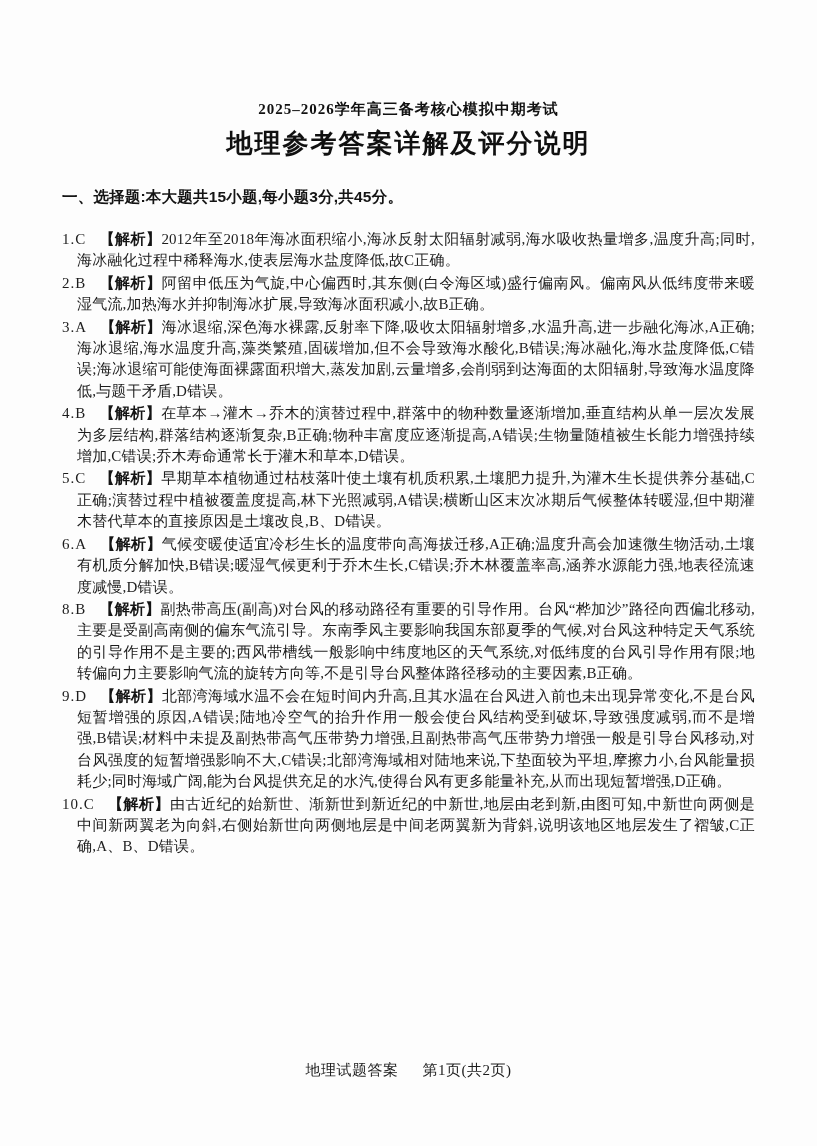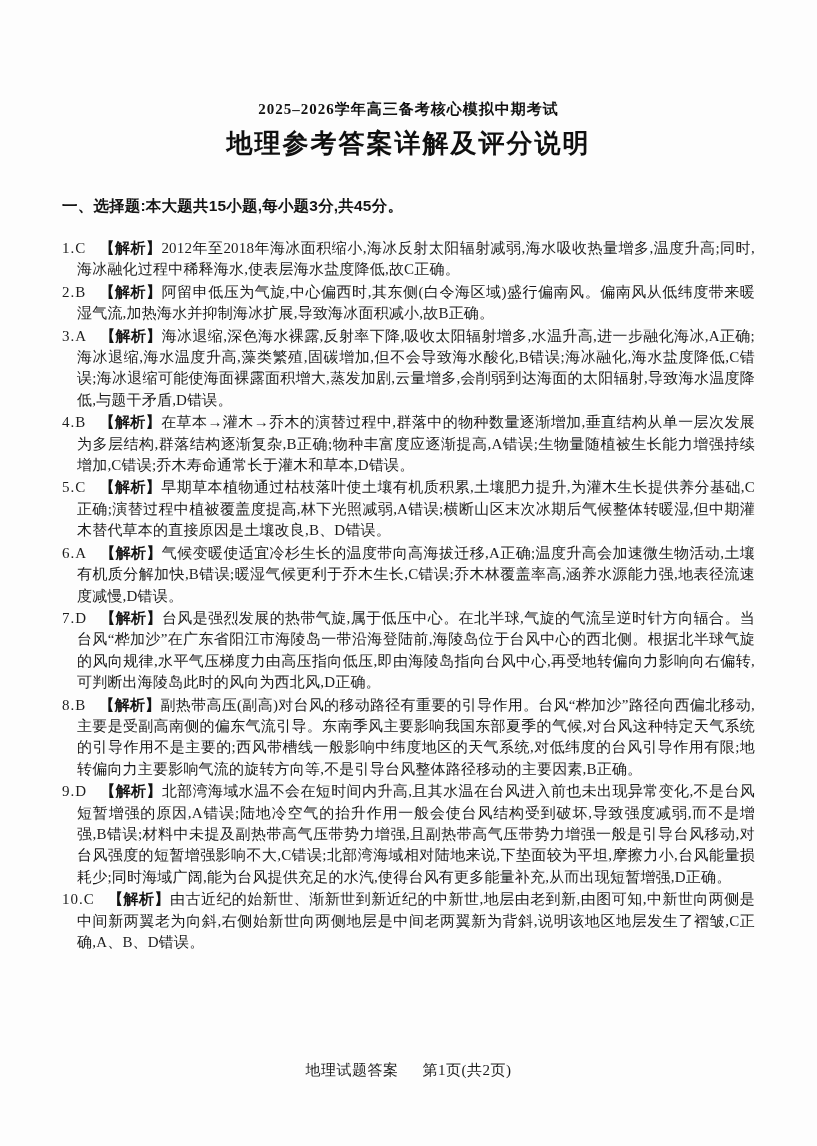--- a/index.html
+++ b/index.html
@@ -37,21 +37,21 @@
   .title-answer {
     margin: 7px 0 0 0;
     text-align: center;
     font-size: 26px;
     font-weight: bold;
     font-family: "Liberation Sans", "DejaVu Sans", sans-serif;
     letter-spacing: 2px;
     color: #101010;
   }
   .section-heading {
-    margin-top: 35px;
+    margin-top: 26px;
     font-size: 15.5px;
     font-weight: bold;
     font-family: "Liberation Sans", "DejaVu Sans", sans-serif;
     letter-spacing: 0.2px;
     color: #141414;
   }
   .answers {
     margin-top: 20px;
   }
   .answer-item {
@@ -98,21 +98,20 @@
 
   <div class="section-heading">一、选择题:本大题共15小题,每小题3分,共45分。</div>
 
   <div class="answers">
     <div class="answer-item"><span class="answer-num">1.C</span><span class="analysis-marker">【解析】</span><span class="analysis-text">2012年至2018年海冰面积缩小,海冰反射太阳辐射减弱,海水吸收热量增多,温度升高;同时,海冰融化过程中稀释海水,使表层海水盐度降低,故C正确。</span></div>
     <div class="answer-item"><span class="answer-num">2.B</span><span class="analysis-marker">【解析】</span><span class="analysis-text">阿留申低压为气旋,中心偏西时,其东侧(白令海区域)盛行偏南风。偏南风从低纬度带来暖湿气流,加热海水并抑制海冰扩展,导致海冰面积减小,故B正确。</span></div>
     <div class="answer-item"><span class="answer-num">3.A</span><span class="analysis-marker">【解析】</span><span class="analysis-text">海冰退缩,深色海水裸露,反射率下降,吸收太阳辐射增多,水温升高,进一步融化海冰,A正确;海冰退缩,海水温度升高,藻类繁殖,固碳增加,但不会导致海水酸化,B错误;海冰融化,海水盐度降低,C错误;海冰退缩可能使海面裸露面积增大,蒸发加剧,云量增多,会削弱到达海面的太阳辐射,导致海水温度降低,与题干矛盾,D错误。</span></div>
     <div class="answer-item"><span class="answer-num">4.B</span><span class="analysis-marker">【解析】</span><span class="analysis-text">在草本→灌木→乔木的演替过程中,群落中的物种数量逐渐增加,垂直结构从单一层次发展为多层结构,群落结构逐渐复杂,B正确;物种丰富度应逐渐提高,A错误;生物量随植被生长能力增强持续增加,C错误;乔木寿命通常长于灌木和草本,D错误。</span></div>
     <div class="answer-item"><span class="answer-num">5.C</span><span class="analysis-marker">【解析】</span><span class="analysis-text">早期草本植物通过枯枝落叶使土壤有机质积累,土壤肥力提升,为灌木生长提供养分基础,C正确;演替过程中植被覆盖度提高,林下光照减弱,A错误;横断山区末次冰期后气候整体转暖湿,但中期灌木替代草本的直接原因是土壤改良,B、D错误。</span></div>
     <div class="answer-item"><span class="answer-num">6.A</span><span class="analysis-marker">【解析】</span><span class="analysis-text">气候变暖使适宜冷杉生长的温度带向高海拔迁移,A正确;温度升高会加速微生物活动,土壤有机质分解加快,B错误;暖湿气候更利于乔木生长,C错误;乔木林覆盖率高,涵养水源能力强,地表径流速度减慢,D错误。</span></div>
-    <div class="answer-item"><span class="answer-num">7.D</span><span class="analysis-marker">【解析】</span><span class="analysis-text">台风是强烈发展的热带气旋,属于低压中心。在北半球,气旋的气流呈逆时针方向辐合。当台风“桦加沙”在广东省阳江市海陵岛一带沿海登陆前,海陵岛位于台风中心的西北侧。根据北半球气旋的风向规律,水平气压梯度力由高压指向低压,即由海陵岛指向台风中心,再受地转偏向力影响向右偏转,可判断出海陵岛此时的风向为西北风,D正确。</span></div>
     <div class="answer-item"><span class="answer-num">8.B</span><span class="analysis-marker">【解析】</span><span class="analysis-text">副热带高压(副高)对台风的移动路径有重要的引导作用。台风“桦加沙”路径向西偏北移动,主要是受副高南侧的偏东气流引导。东南季风主要影响我国东部夏季的气候,对台风这种特定天气系统的引导作用不是主要的;西风带槽线一般影响中纬度地区的天气系统,对低纬度的台风引导作用有限;地转偏向力主要影响气流的旋转方向等,不是引导台风整体路径移动的主要因素,B正确。</span></div>
     <div class="answer-item"><span class="answer-num">9.D</span><span class="analysis-marker">【解析】</span><span class="analysis-text">北部湾海域水温不会在短时间内升高,且其水温在台风进入前也未出现异常变化,不是台风短暂增强的原因,A错误;陆地冷空气的抬升作用一般会使台风结构受到破坏,导致强度减弱,而不是增强,B错误;材料中未提及副热带高气压带势力增强,且副热带高气压带势力增强一般是引导台风移动,对台风强度的短暂增强影响不大,C错误;北部湾海域相对陆地来说,下垫面较为平坦,摩擦力小,台风能量损耗少;同时海域广阔,能为台风提供充足的水汽,使得台风有更多能量补充,从而出现短暂增强,D正确。</span></div>
     <div class="answer-item"><span class="answer-num">10.C</span><span class="analysis-marker">【解析】</span><span class="analysis-text">由古近纪的始新世、渐新世到新近纪的中新世,地层由老到新,由图可知,中新世向两侧是中间新两翼老为向斜,右侧始新世向两侧地层是中间老两翼新为背斜,说明该地区地层发生了褶皱,C正确,A、B、D错误。</span></div>
   </div>
 
   <div class="page-footer">
     <span class="footer-doc">地理试题答案</span><span class="footer-page">第1页(共2页)</span>
   </div>
 
 </div>

